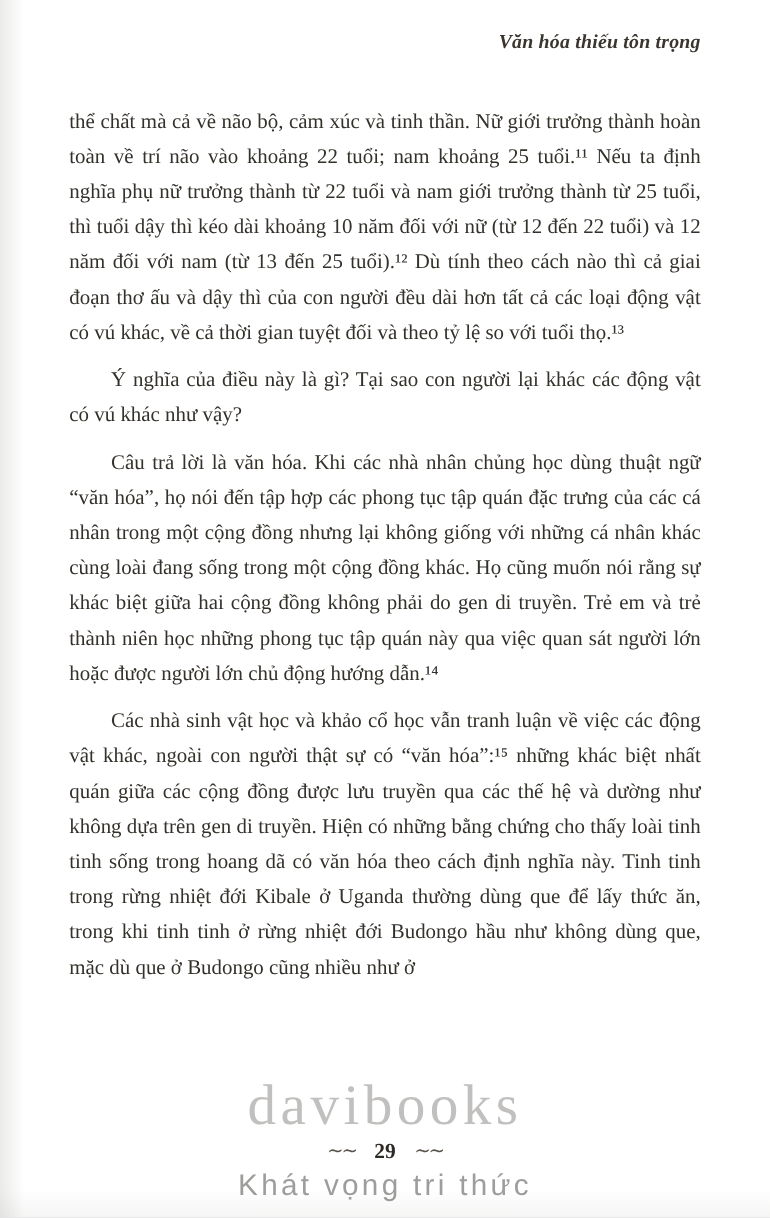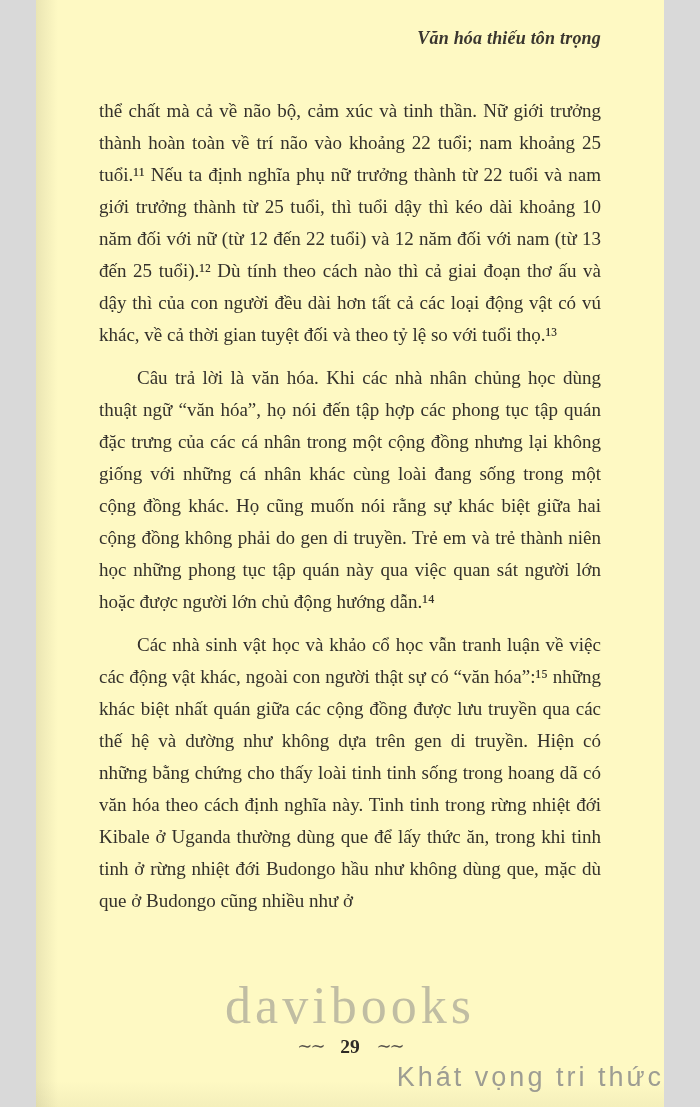--- a/index.html
+++ b/index.html
@@ -2,24 +2,24 @@
 <html><head>
 <meta charset="utf-8">
 <style>
   html, body {
     margin: 0;
     padding: 0;
     background: #d9d9d9;
   }
   .page {
     position: relative;
-    width: 628px;
+    width: 700px;
     height: 1107px;
     margin: 0 auto;
-    background: #fef9c3;
+    background: #ffffff;
     overflow: hidden;
     font-family: "Liberation Serif", "DejaVu Serif", serif;
     color: #33302b;
   }
   
   .page::before {
     content: "";
     position: absolute;
     left: 0; top: 0; bottom: 0;
     width: 22px;
@@ -95,40 +95,41 @@
   }
   .page-footer .pagenum {
     font-weight: 700;
     margin: 11px 12px;
     font-size: 19.5px;
   }
   .watermark-tagline {
     position: absolute;
     left: 0; right: 0;
     top: 1063px;
-    text-align: right;
+    text-align: center;
     font-family: "Liberation Sans", "DejaVu Sans", sans-serif;
     font-size: 27px;
     letter-spacing: 3px;
     color: #8d8d8b;
     opacity: 0.85;
     z-index: 1;
     pointer-events: none;
     line-height: 1.1;
   }
 </style>
 </head>
 <body>
 
 <div class="page">
 
   <div class="running-head">Văn hóa thiếu tôn trọng</div>
 
   <div class="body-text">
     <p class="para no-indent">thể chất mà cả về não bộ, cảm xúc và tinh thần. Nữ giới trưởng thành hoàn toàn về trí não vào khoảng 22 tuổi; nam khoảng 25 tuổi.¹¹ Nếu ta định nghĩa phụ nữ trưởng thành từ 22 tuổi và nam giới trưởng thành từ 25 tuổi, thì tuổi dậy thì kéo dài khoảng 10 năm đối với nữ (từ 12 đến 22 tuổi) và 12 năm đối với nam (từ 13 đến 25 tuổi).¹² Dù tính theo cách nào thì cả giai đoạn thơ ấu và dậy thì của con người đều dài hơn tất cả các loại động vật có vú khác, về cả thời gian tuyệt đối và theo tỷ lệ so với tuổi thọ.¹³</p>
+    <p class="para">Ý nghĩa của điều này là gì? Tại sao con người lại khác các động vật có vú khác như vậy?</p>
     <p class="para">Câu trả lời là văn hóa. Khi các nhà nhân chủng học dùng thuật ngữ “văn hóa”, họ nói đến tập hợp các phong tục tập quán đặc trưng của các cá nhân trong một cộng đồng nhưng lại không giống với những cá nhân khác cùng loài đang sống trong một cộng đồng khác. Họ cũng muốn nói rằng sự khác biệt giữa hai cộng đồng không phải do gen di truyền. Trẻ em và trẻ thành niên học những phong tục tập quán này qua việc quan sát người lớn hoặc được người lớn chủ động hướng dẫn.¹⁴</p>
     <p class="para">Các nhà sinh vật học và khảo cổ học vẫn tranh luận về việc các động vật khác, ngoài con người thật sự có “văn hóa”:¹⁵ những khác biệt nhất quán giữa các cộng đồng được lưu truyền qua các thế hệ và dường như không dựa trên gen di truyền. Hiện có những bằng chứng cho thấy loài tinh tinh sống trong hoang dã có văn hóa theo cách định nghĩa này. Tinh tinh trong rừng nhiệt đới Kibale ở Uganda thường dùng que để lấy thức ăn, trong khi tinh tinh ở rừng nhiệt đới Budongo hầu như không dùng que, mặc dù que ở Budongo cũng nhiều như ở</p>
   </div>
 
   <div class="watermark-brand">davibooks</div>
 
   <div class="page-footer">
     <span class="orn">∼∼</span>
     <span class="pagenum">29</span>
     <span class="orn">∼∼</span>

